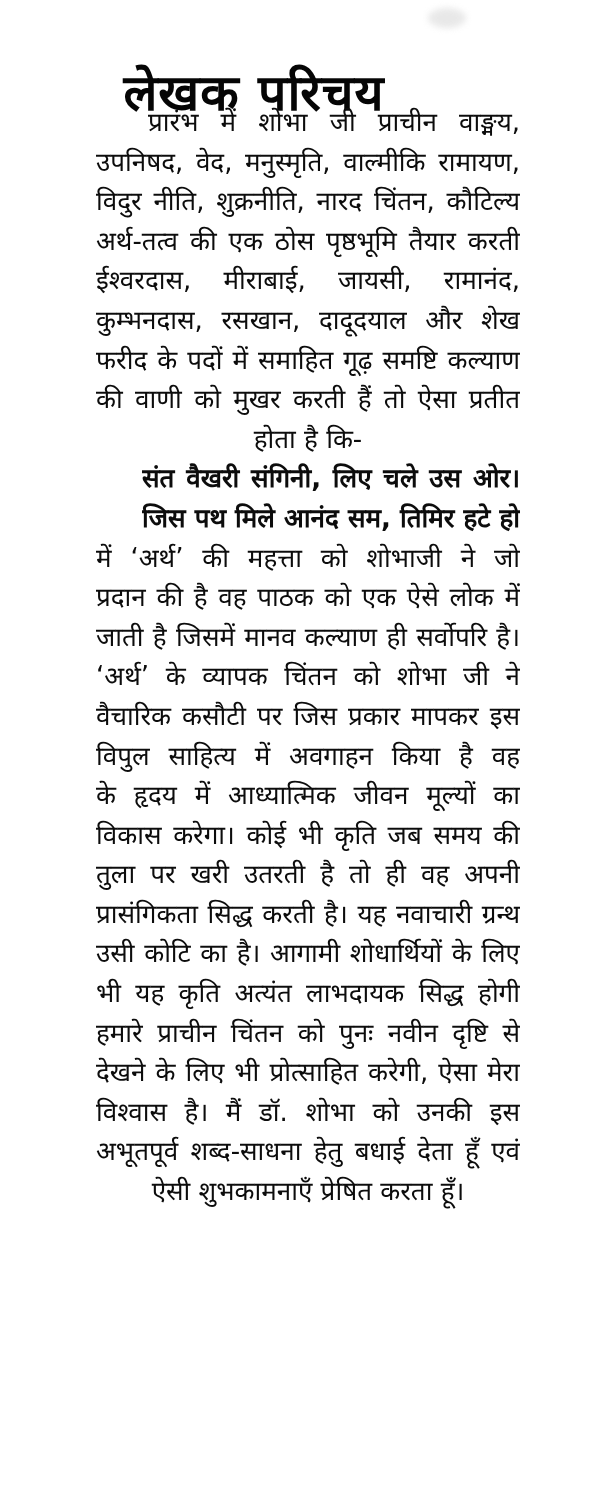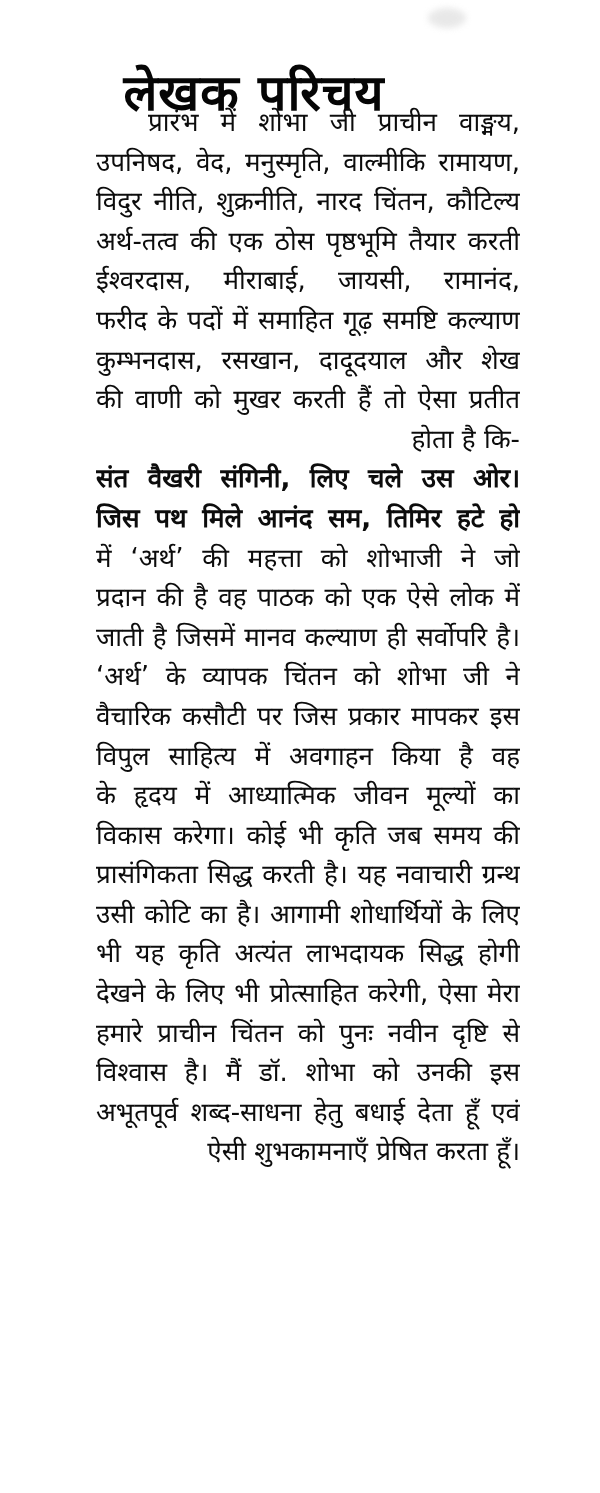--- a/index.html
+++ b/index.html
@@ -51,55 +51,57 @@
     line-height: 39.6px;
     text-align: justify;
     text-align-last: justify;
     overflow: hidden;
     color: #0c0c0c;
   }
   .line.indent {
     padding-left: 52px;
   }
   .line.flush {
-    text-align: right;
+    text-align: center;
     text-align-last: auto;
   }
   .line.bold {
     font-weight: 700;
+    margin-left: 46px;
   }
 </style>
 </head>
 <body>
 
 <div class="page">
   <div class="smudge"></div>
   <h1 class="title">लेखक परिचय</h1>
   <div class="body-block">
       <div class="line indent">प्रारंभ में शोभा जी प्राचीन वाङ्मय,</div>
       <div class="line">उपनिषद, वेद, मनुस्मृति, वाल्मीकि रामायण,</div>
       <div class="line">विदुर नीति, शुक्रनीति, नारद चिंतन, कौटिल्य</div>
       <div class="line">अर्थ-तत्व की एक ठोस पृष्ठभूमि तैयार करती हैं</div>
       <div class="line">ईश्वरदास, मीराबाई, जायसी, रामानंद, अग्रदास,</div>
+      <div class="line">कुम्भनदास, रसखान, दादूदयाल और शेख</div>
       <div class="line">फरीद के पदों में समाहित गूढ़ समष्टि कल्याण</div>
-      <div class="line">कुम्भनदास, रसखान, दादूदयाल और शेख</div>
       <div class="line">की वाणी को मुखर करती हैं तो ऐसा प्रतीत</div>
       <div class="line flush">होता है कि-</div>
       <div class="line bold">संत वैखरी संगिनी, लिए चले उस ओर।</div>
       <div class="line bold">जिस पथ मिले आनंद सम, तिमिर हटे हो भोर।।</div>
       <div class="line">में ‘अर्थ’ की महत्ता को शोभाजी ने जो रसवत्ता</div>
       <div class="line">प्रदान की है वह पाठक को एक ऐसे लोक में ले</div>
       <div class="line">जाती है जिसमें मानव कल्याण ही सर्वोपरि है।</div>
       <div class="line">‘अर्थ’ के व्यापक चिंतन को शोभा जी ने अपनी</div>
       <div class="line">वैचारिक कसौटी पर जिस प्रकार मापकर इस</div>
       <div class="line">विपुल साहित्य में अवगाहन किया है वह पाठकों</div>
       <div class="line">के हृदय में आध्यात्मिक जीवन मूल्यों का निरंतर</div>
       <div class="line">विकास करेगा। कोई भी कृति जब समय की</div>
+      <div class="line">तुला पर खरी उतरती है तो ही वह अपनी</div>
       <div class="line">प्रासंगिकता सिद्ध करती है। यह नवाचारी ग्रन्थ</div>
       <div class="line">उसी कोटि का है। आगामी शोधार्थियों के लिए</div>
       <div class="line">भी यह कृति अत्यंत लाभदायक सिद्ध होगी एवं</div>
+      <div class="line">हमारे प्राचीन चिंतन को पुनः नवीन दृष्टि से</div>
       <div class="line">देखने के लिए भी प्रोत्साहित करेगी, ऐसा मेरा</div>
-      <div class="line">हमारे प्राचीन चिंतन को पुनः नवीन दृष्टि से</div>
       <div class="line">विश्वास है। मैं डॉ. शोभा को उनकी इस</div>
       <div class="line">अभूतपूर्व शब्द-साधना हेतु बधाई देता हूँ एवं</div>
       <div class="line flush">ऐसी शुभकामनाएँ प्रेषित करता हूँ।</div>
     </div>
 </div>
 
 </body></html>

